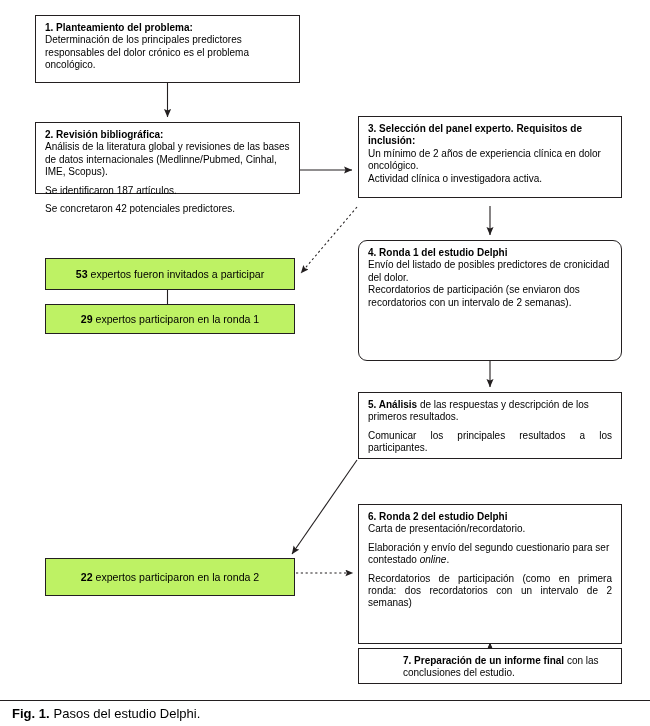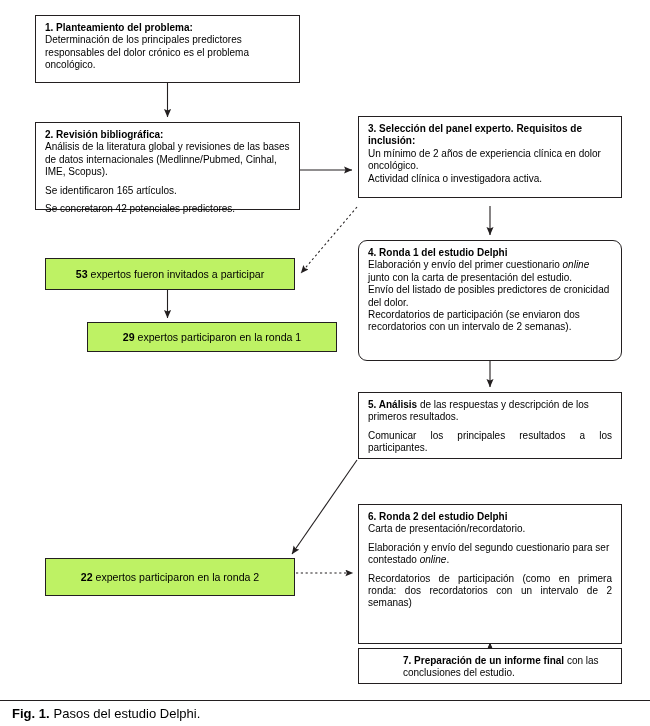--- a/index.html
+++ b/index.html
@@ -73,29 +73,29 @@
     color: #000000;
     text-align: center;
   }
   .count-node .num {
     font-weight: bold;
     margin-right: 3px;
   }
 
   
   #node-1      { left: 35px;  top: 15px;  width: 265px; height: 68px; }
-  #node-2      { left: 35px;  top: 122px; width: 265px; height: 88px; }
+  #node-2      { left: 35px;  top: 122px; width: 265px; height: 72px; }
   #node-3      { left: 358px; top: 116px; width: 264px; height: 82px; }
   #node-4      { left: 358px; top: 240px; width: 264px; height: 121px; border-radius: 9px; }
   #node-5      { left: 358px; top: 392px; width: 264px; height: 67px; }
   #node-6      { left: 358px; top: 504px; width: 264px; height: 140px; }
   #node-7      { left: 358px; top: 648px; width: 264px; height: 36px; padding-left: 44px; }
 
   #node-53     { left: 45px;  top: 258px; width: 250px; height: 32px; }
-  #node-29     { left: 45px;  top: 322px; width: 250px; height: 30px; margin-left: 42px; }
+  #node-29     { left: 45px;  top: 304px; width: 250px; height: 30px; }
   #node-22     { left: 45px;  top: 558px; width: 250px; height: 38px; }
 
   
   #caption-rule {
     position: absolute;
     left: 0;
     top: 700px;
     width: 650px;
     height: 1px;
     background: #231f20;
@@ -206,33 +206,32 @@
   </svg>
 
   <div class="node" id="node-1">
     <span class="title">1. Planteamiento del problema:</span>
     <p>Determinación de los principales predictores responsables del dolor crónico es el problema oncológico.</p>
   </div>
 
   <div class="node" id="node-2">
     <span class="title">2. Revisión bibliográfica:</span>
     <p>Análisis de la literatura global y revisiones de las bases de datos internacionales (Medlinne/Pubmed, Cinhal, IME, Scopus).</p>
-    <p class="gap">Se identificaron 165 artículos.</p>
+    <p class="gap">Se identificaron 187 artículos.</p>
     <p class="gap">Se concretaron 42 potenciales predictores.</p>
   </div>
 
   <div class="node" id="node-3">
     <span class="title">3. Selección del panel experto. Requisitos de inclusión:</span>
     <p>Un mínimo de 2 años de experiencia clínica en dolor oncológico.</p>
     <p>Actividad clínica o investigadora activa.</p>
   </div>
 
   <div class="node" id="node-4">
     <span class="title">4. Ronda 1 del estudio Delphi</span>
-    <p><span>Elaboración y envío del primer cuestionario </span><span class="ital">online</span><span> junto con la carta de presentación del estudio.</span></p>
     <p>Envío del listado de posibles predictores de cronicidad del dolor.</p>
     <p>Recordatorios de participación (se enviaron dos recordatorios con un intervalo de 2 semanas).</p>
   </div>
 
   <div class="node" id="node-5">
     <p><span class="title" style="display:inline;">5. Análisis</span><span class="reg"> de las respuestas y descripción de los primeros resultados.</span></p>
     <p class="gap" style="text-align:justify;">Comunicar los principales resultados a los participantes.</p>
   </div>
 
   <div class="node" id="node-6">

